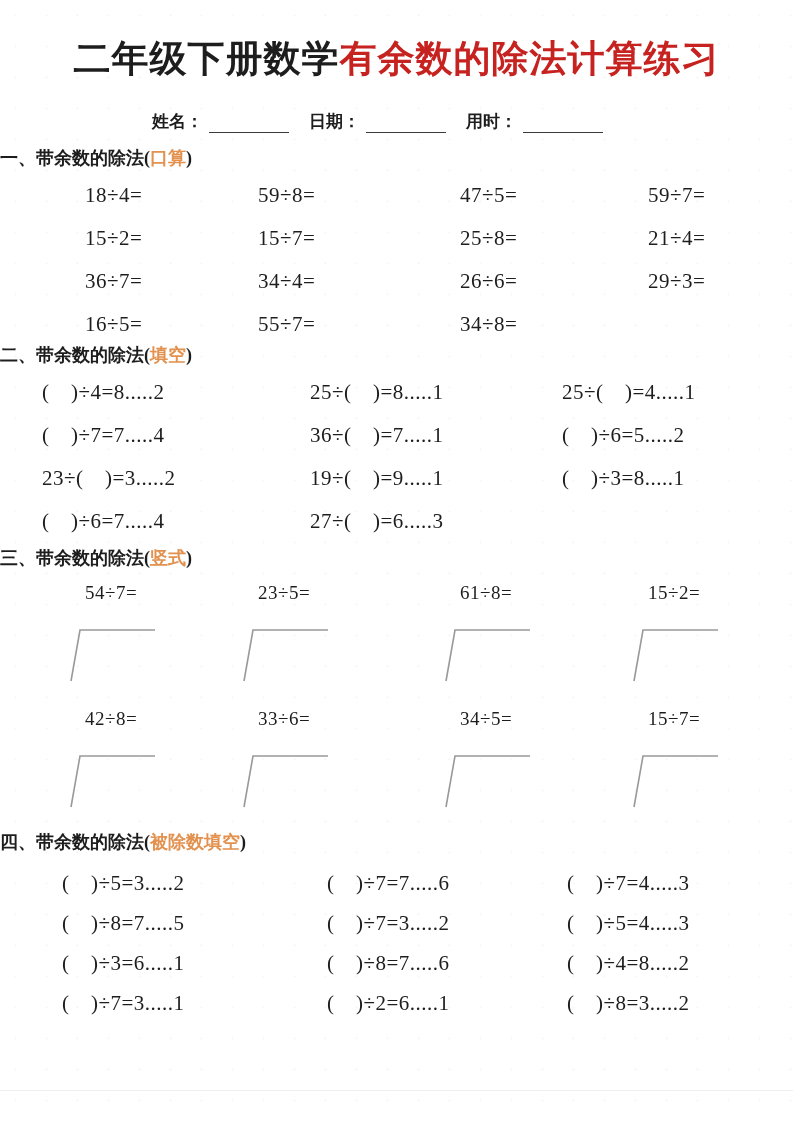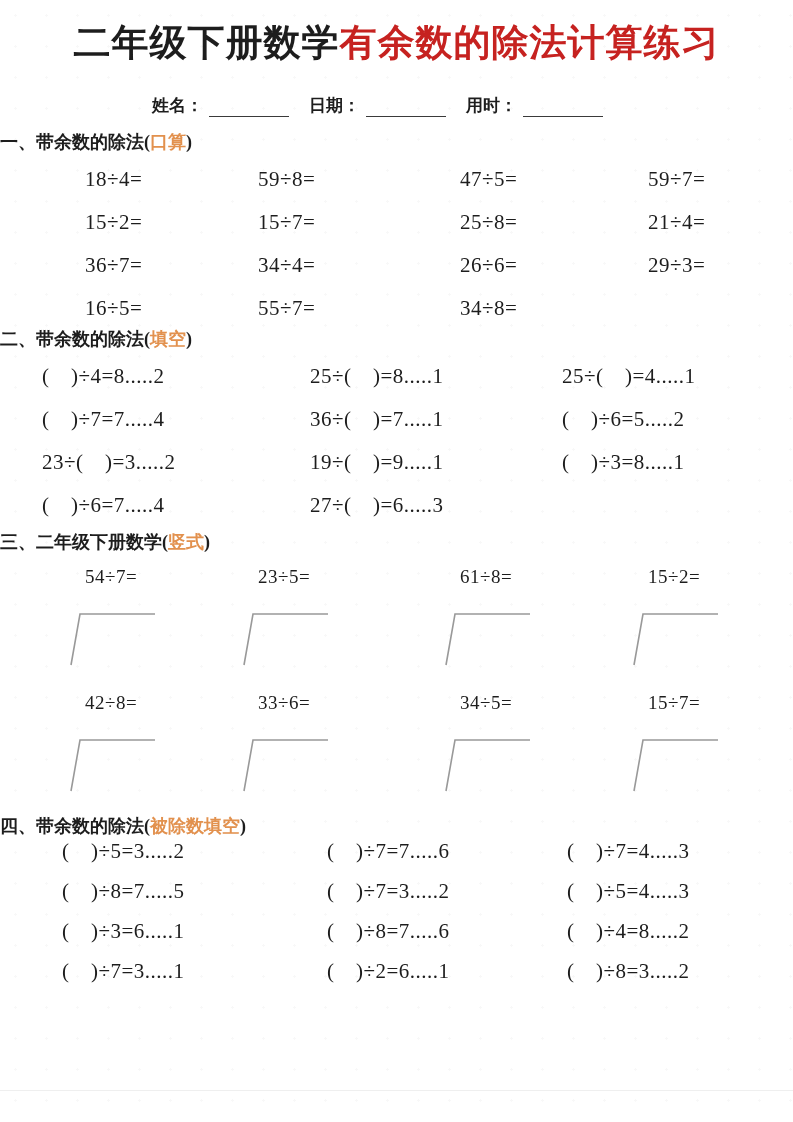--- a/index.html
+++ b/index.html
@@ -6,21 +6,21 @@
   html,body { background:#ffffff; }
   body { font-family:"Liberation Serif", serif; color:#1d1d1d; }
   .page {
     position:relative; width:793px; height:1122px; margin:0 auto;
     background-color:#ffffff;
     background-image:radial-gradient(rgba(130,130,130,0.055) 1px, transparent 1.4px);
     background-size:31px 31px;
     overflow:hidden;
   }
   .title {
-    padding-top:20px; text-align:center;
+    padding-top:36px; text-align:center;
     font-family:"Liberation Sans", sans-serif;
     font-size:37px; font-weight:900; letter-spacing:1px; line-height:1.25;
   }
   .title .t-red { }
   .meta {
     margin:28px 0 0 152px; display:flex; align-items:flex-end; gap:20px;
     font-size:17px; font-weight:bold; font-family:"Liberation Serif", serif;
   }
   .meta .field { display:flex; align-items:flex-end; }
   .meta .blank {
@@ -35,21 +35,21 @@
   .grid4 {
     display:grid; grid-template-columns:173px 202px 188px 1fr;
     margin:12px 0 0 85px; row-gap:15px;
     font-size:21px; line-height:28px;
   }
   .grid3 {
     display:grid; grid-template-columns:268px 252px 1fr;
     margin:12px 0 0 42px; row-gap:15px;
     font-size:21px; line-height:28px;
   }
-  .grid3.sec4 { margin-left:62px; row-gap:12px; margin-top:0; grid-template-columns:265px 240px 1fr; }
+  .grid3.sec4 { margin-left:62px; row-gap:12px; margin-top:16px; grid-template-columns:265px 240px 1fr; }
   .vgrid {
     display:grid; grid-template-columns:173px 202px 188px 1fr;
     margin:10px 10px 0 85px; row-gap:22px;
     font-size:19px; line-height:28px;
   }
   .vcell .divbracket { display:block; margin:20px 0 0 -18px; }
   .expr { white-space:pre; letter-spacing:0.5px; }
   .mt14 { margin-top:14px; } .mt6 { margin-top:6px; } .mt12 { margin-top:12px; } .mt22 { margin-top:22px; }
   .page-edge {
     position:absolute; left:0; right:0; top:1090px; height:0;
@@ -105,21 +105,21 @@
       <div class="expr">(　)÷7=7.....4</div>
       <div class="expr">36÷(　)=7.....1</div>
       <div class="expr">(　)÷6=5.....2</div>
       <div class="expr">23÷(　)=3.....2</div>
       <div class="expr">19÷(　)=9.....1</div>
       <div class="expr">(　)÷3=8.....1</div>
       <div class="expr">(　)÷6=7.....4</div>
       <div class="expr">27÷(　)=6.....3</div>
     </div>
 
-  <div class="sec-head mt12"><span>三、二年级下册数学</span><span>(</span><span class="orange" style="color: rgb(226, 145, 78);">竖式</span><span>)</span></div>
+  <div class="sec-head mt12"><span>三、带余数的除法</span><span>(</span><span class="orange" style="color: rgb(226, 145, 78);">竖式</span><span>)</span></div>
   <div class="vgrid">
       <div class="vcell">
         <div class="expr">54÷7=</div>
         <svg class="divbracket" width="92" height="56" viewBox="0 0 92 56">
           <polyline points="88,3 13,3 4,54" fill="none" stroke="#999999" stroke-width="1.6"></polyline>
         </svg>
       </div>
       <div class="vcell">
         <div class="expr">23÷5=</div>
         <svg class="divbracket" width="92" height="56" viewBox="0 0 92 56">

